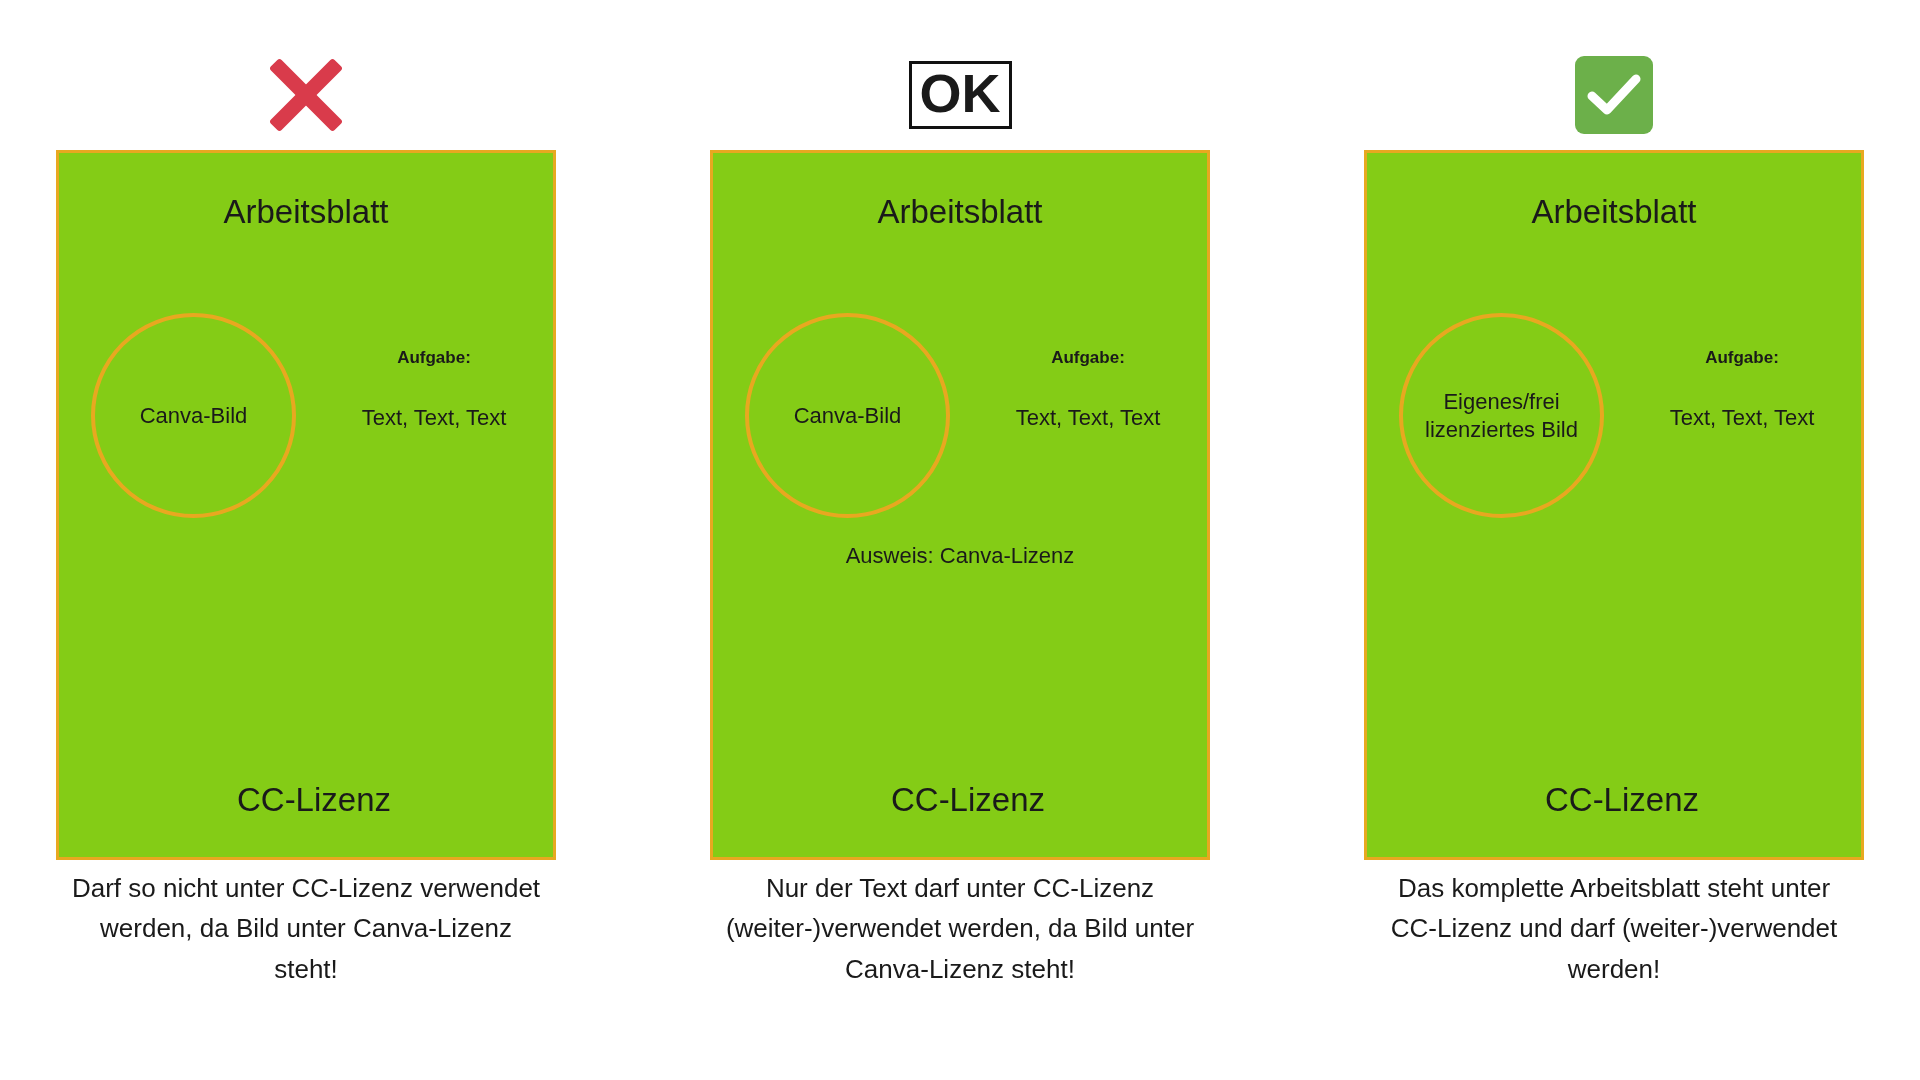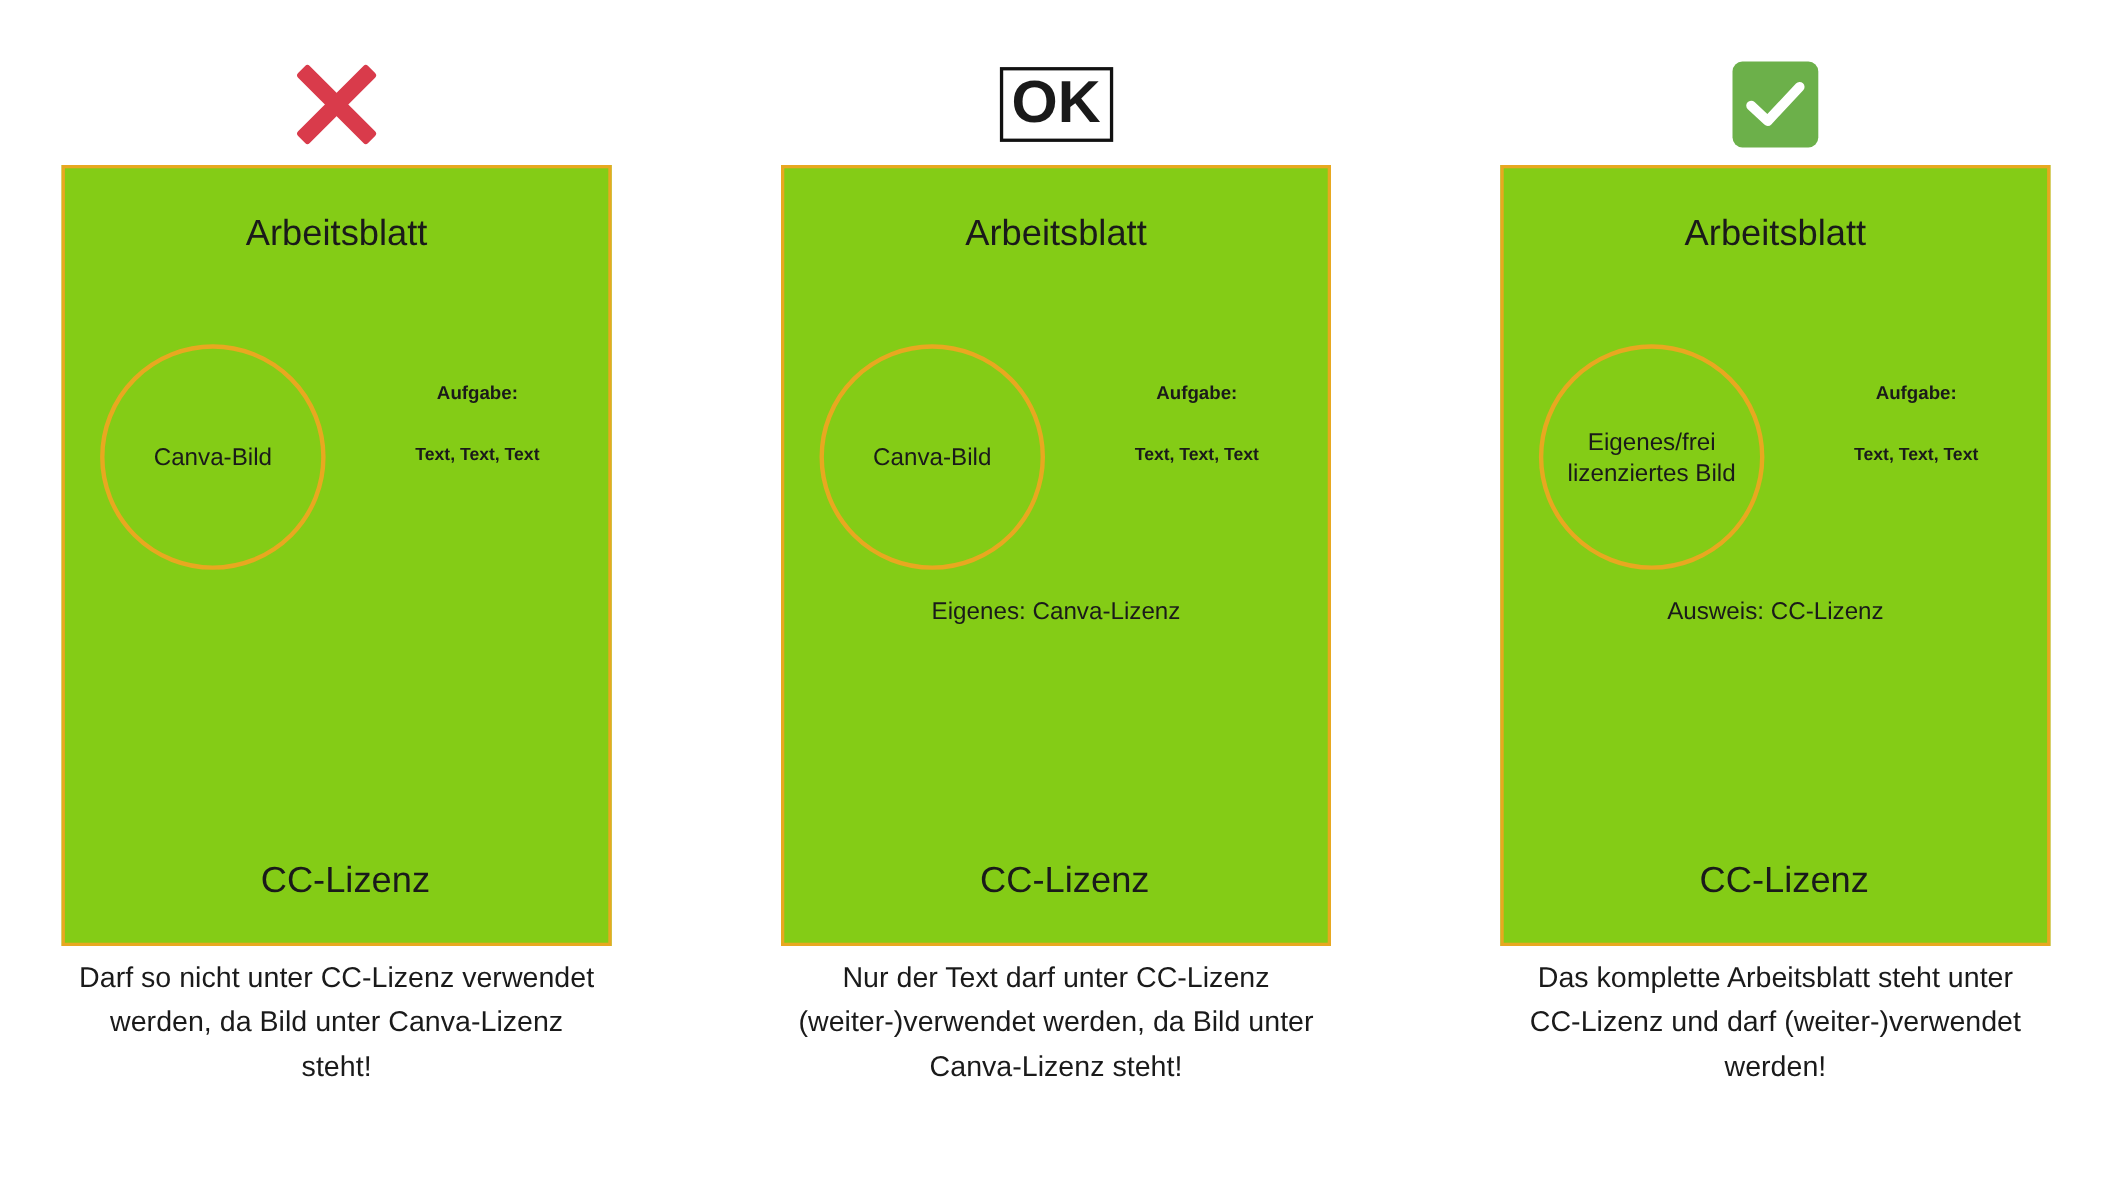--- a/index.html
+++ b/index.html
@@ -125,22 +125,22 @@
     width: 210px;
     text-align: center;
     color: #1a1a1a;
   }
   .task-label {
     font-size: 17px;
     font-weight: 600;
     margin-bottom: 37px;
   }
   .task-text {
-    font-size: 16px;
-    font-weight: 700;
+    font-size: 22px;
+    font-weight: 400;
   }
   .badge-line {
     position: absolute;
     left: 0;
     right: 0;
     top: 390px;
     text-align: center;
     font-size: 22px;
     color: #1a1a1a;
   }
@@ -194,21 +194,21 @@
     </div>
     <div class="sheet">
       <div class="sheet-title">Arbeitsblatt</div>
       <div class="circle">
         <span>Canva-Bild</span>
       </div>
       <div class="task-block">
         <div class="task-label">Aufgabe:</div>
         <div class="task-text">Text, Text, Text</div>
       </div>
-      <div class="badge-line">Eigenes: Canva-Lizenz</div>
+      <div class="badge-line">Ausweis: Canva-Lizenz</div>
       <div class="sheet-footer">CC-Lizenz</div>
     </div>
     <div class="caption">Nur der Text darf unter CC-Lizenz (weiter-)verwendet werden, da Bild unter Canva-Lizenz steht!</div>
   </div>
 
   <div class="column">
     <div class="status">
       <div class="mark-check">
         <svg width="54" height="44" viewBox="0 0 54 44" aria-hidden="true">
           <polyline points="5,23 20,37 49,6" fill="none" stroke="#ffffff" stroke-width="9" stroke-linecap="round" stroke-linejoin="round"></polyline>
@@ -217,19 +217,18 @@
     </div>
     <div class="sheet">
       <div class="sheet-title">Arbeitsblatt</div>
       <div class="circle">
         <span>Eigenes/frei lizenziertes Bild</span>
       </div>
       <div class="task-block">
         <div class="task-label">Aufgabe:</div>
         <div class="task-text">Text, Text, Text</div>
       </div>
-      <div class="badge-line">Ausweis: CC-Lizenz</div>
       <div class="sheet-footer">CC-Lizenz</div>
     </div>
     <div class="caption">Das komplette Arbeitsblatt steht unter CC-Lizenz und darf (weiter-)verwendet werden!</div>
   </div>
 
 </div>
 
 </body></html>

